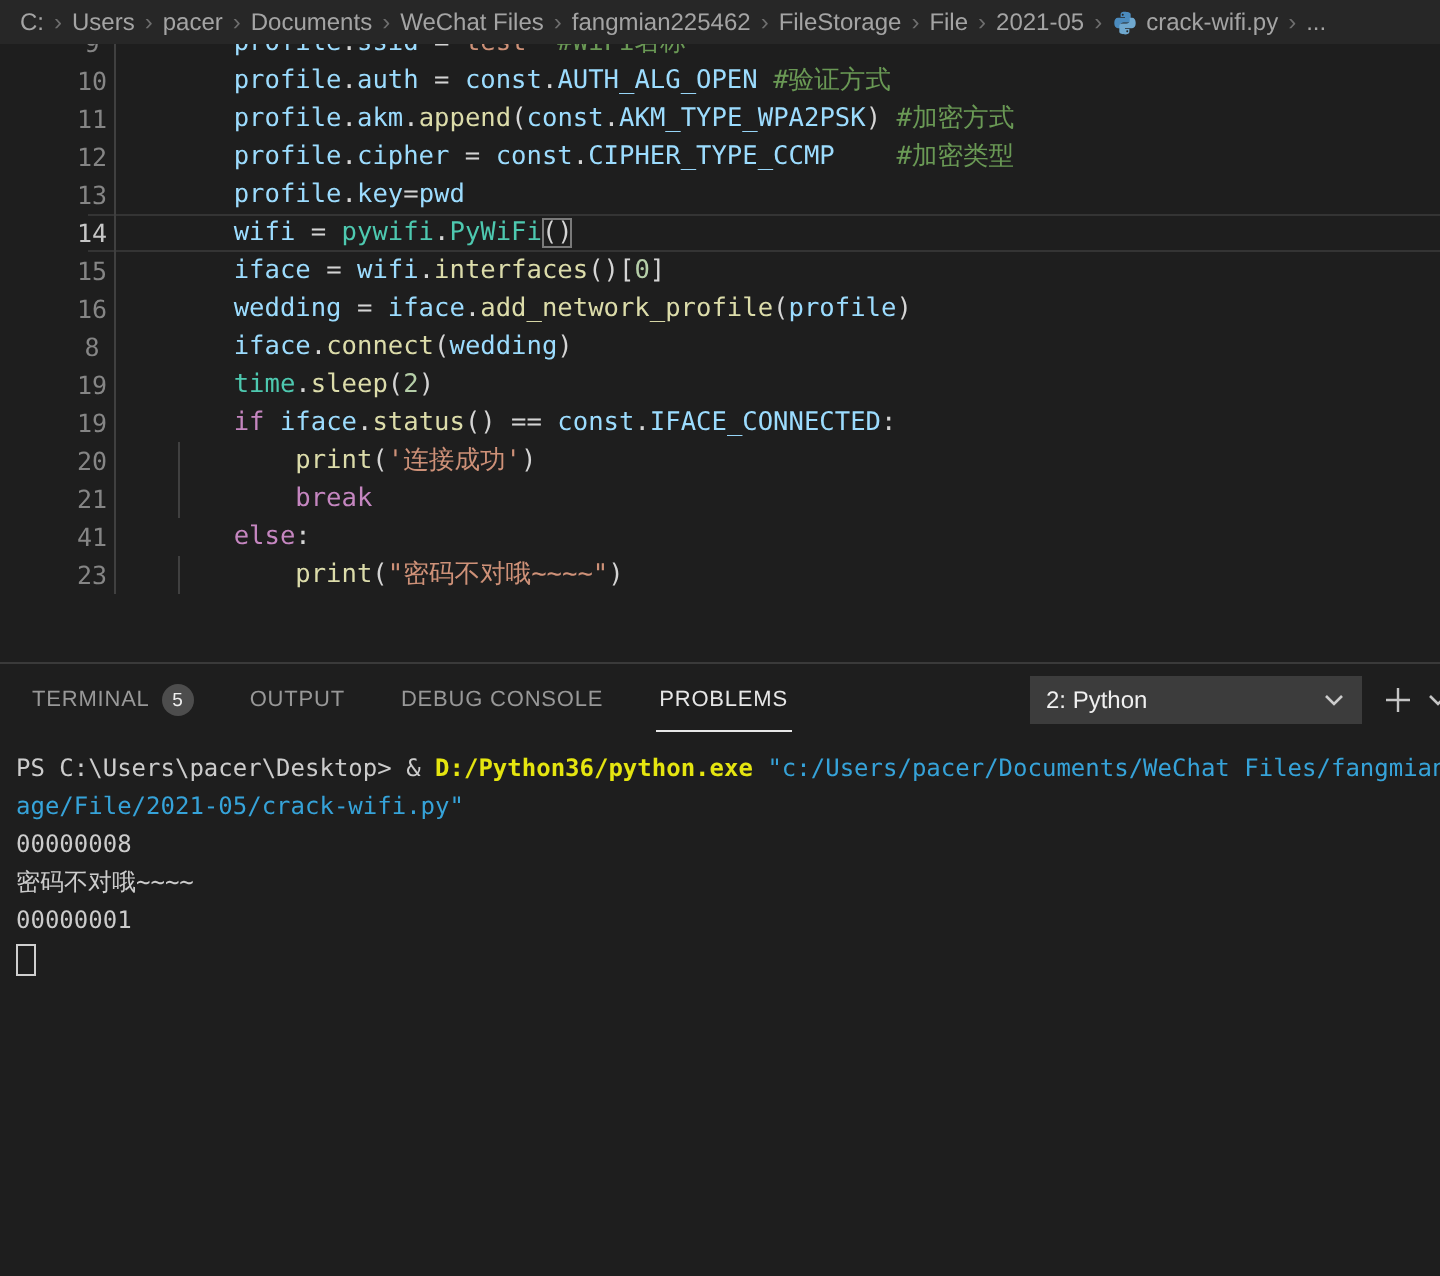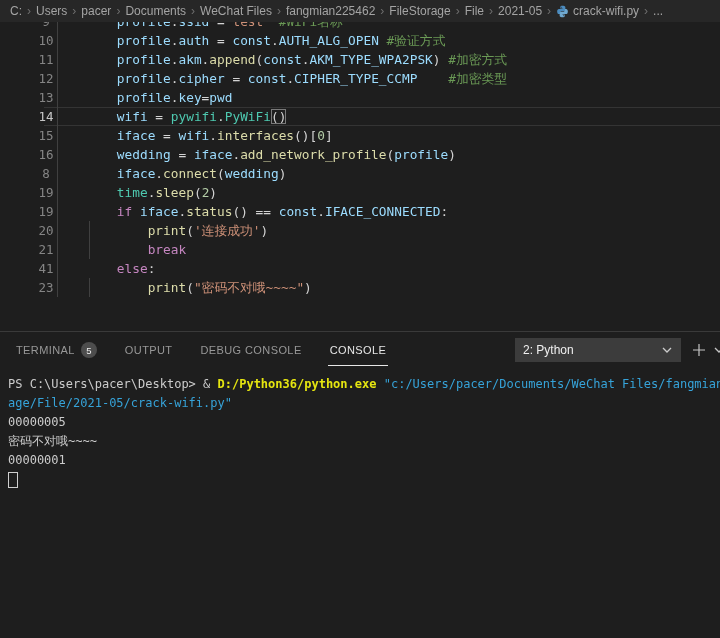--- a/index.html
+++ b/index.html
@@ -155,21 +155,21 @@
           <span>TERMINAL</span>
           <span class="badge">5</span>
         </div>
         <div class="ptab">
           <span>OUTPUT</span>
         </div>
         <div class="ptab">
           <span>DEBUG CONSOLE</span>
         </div>
         <div class="ptab active">
-          <span>CONSOLE</span>
+          <span>PROBLEMS</span>
         </div>
       </div>
 
     <div class="pright">
       <div class="tsel">
         <span>2: Python</span>
         <svg class="chev" width="12" height="8" viewBox="0 0 12 8">
           <polyline points="2,2 6,6 10,2" fill="none" stroke="#cccccc" stroke-width="1.3"></polyline>
         </svg>
       </div>
@@ -181,19 +181,19 @@
       <span class="icon-btn" style="margin-left:6px;margin-right:-5px;">
         <svg width="12" height="8" viewBox="0 0 12 8">
           <polyline points="2,2 6,6 10,2" fill="none" stroke="#c5c5c5" stroke-width="1.3"></polyline>
         </svg>
       </span>
     </div>
 
     <div class="terminal" id="terminal">
         <div class="trow"><span style="color: rgb(204, 204, 204);">PS C:\Users\pacer\Desktop&gt; &amp; </span><span style="color: rgb(229, 229, 16); font-weight: bold;">D:/Python36/python.exe</span><span style="color: rgb(204, 204, 204);"> </span><span style="color: rgb(54, 163, 217);">"c:/Users/pacer/Documents/WeChat Files/fangmian225462/FileStor</span></div>
         <div class="trow"><span style="color: rgb(54, 163, 217);">age/File/2021-05/crack-wifi.py"</span></div>
-        <div class="trow"><span style="color: rgb(204, 204, 204);">00000005</span></div>
+        <div class="trow"><span style="color: rgb(204, 204, 204);">00000008</span></div>
         <div class="trow"><span style="color: rgb(204, 204, 204);">密码不对哦~~~~</span></div>
         <div class="trow"><span style="color: rgb(204, 204, 204);">00000001</span></div>
         <div class="trow"><span class="tcursor"></span></div>
       </div>
   </div>
 </div>
 
 </body></html>

